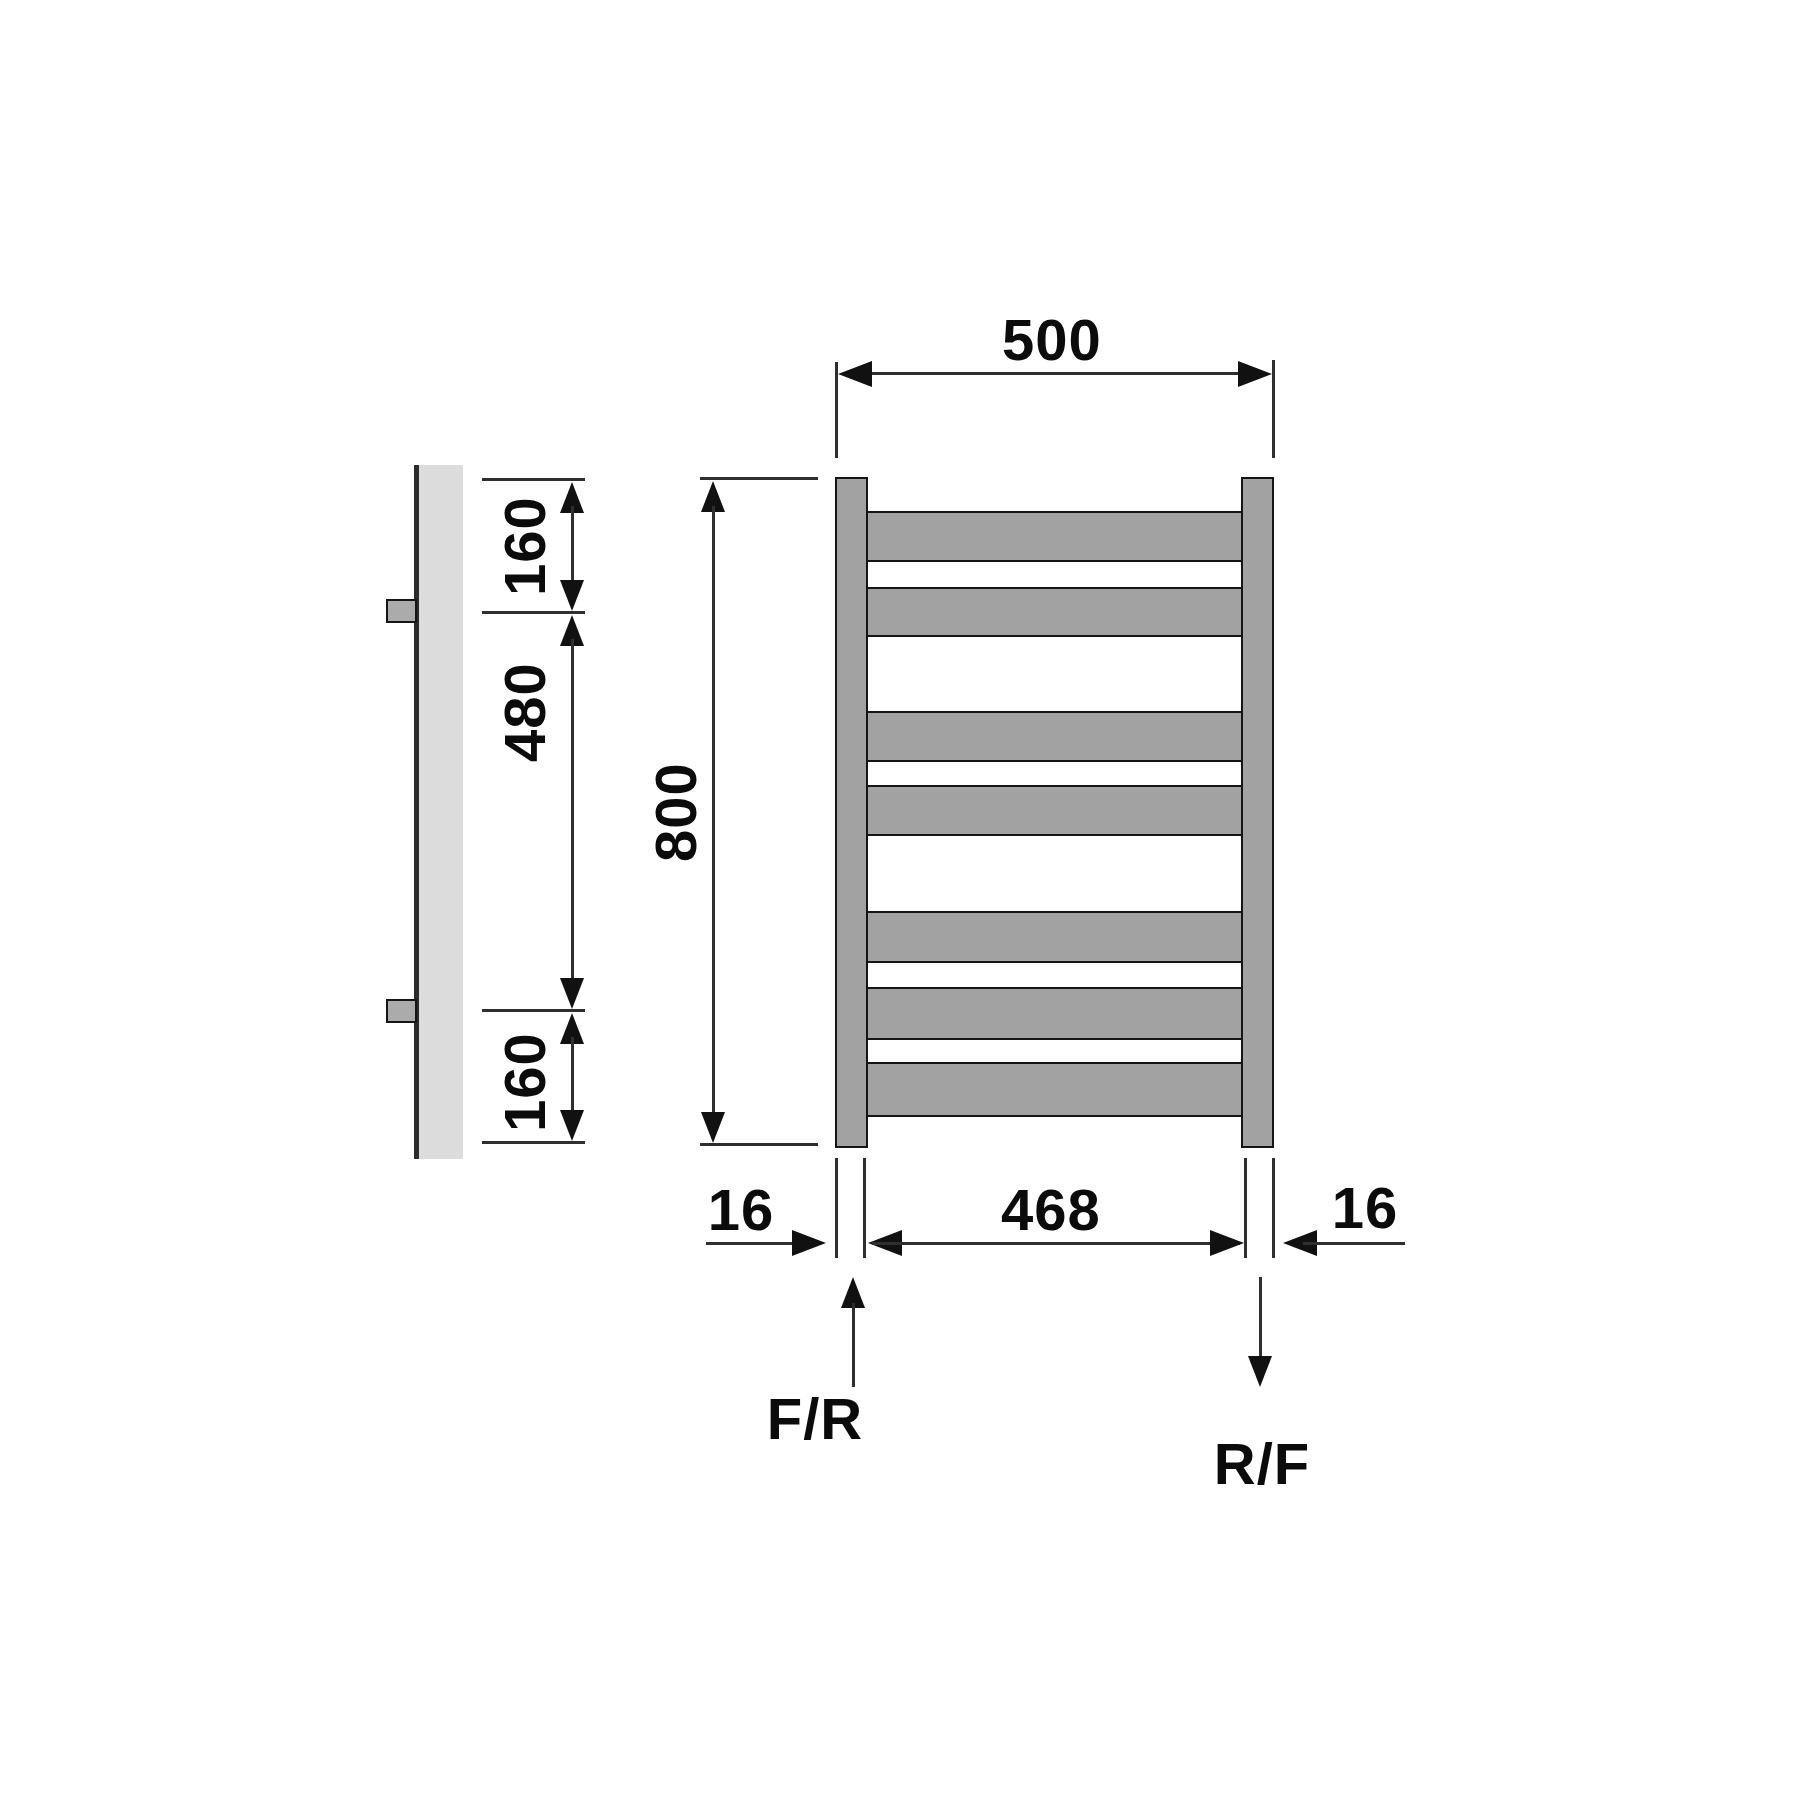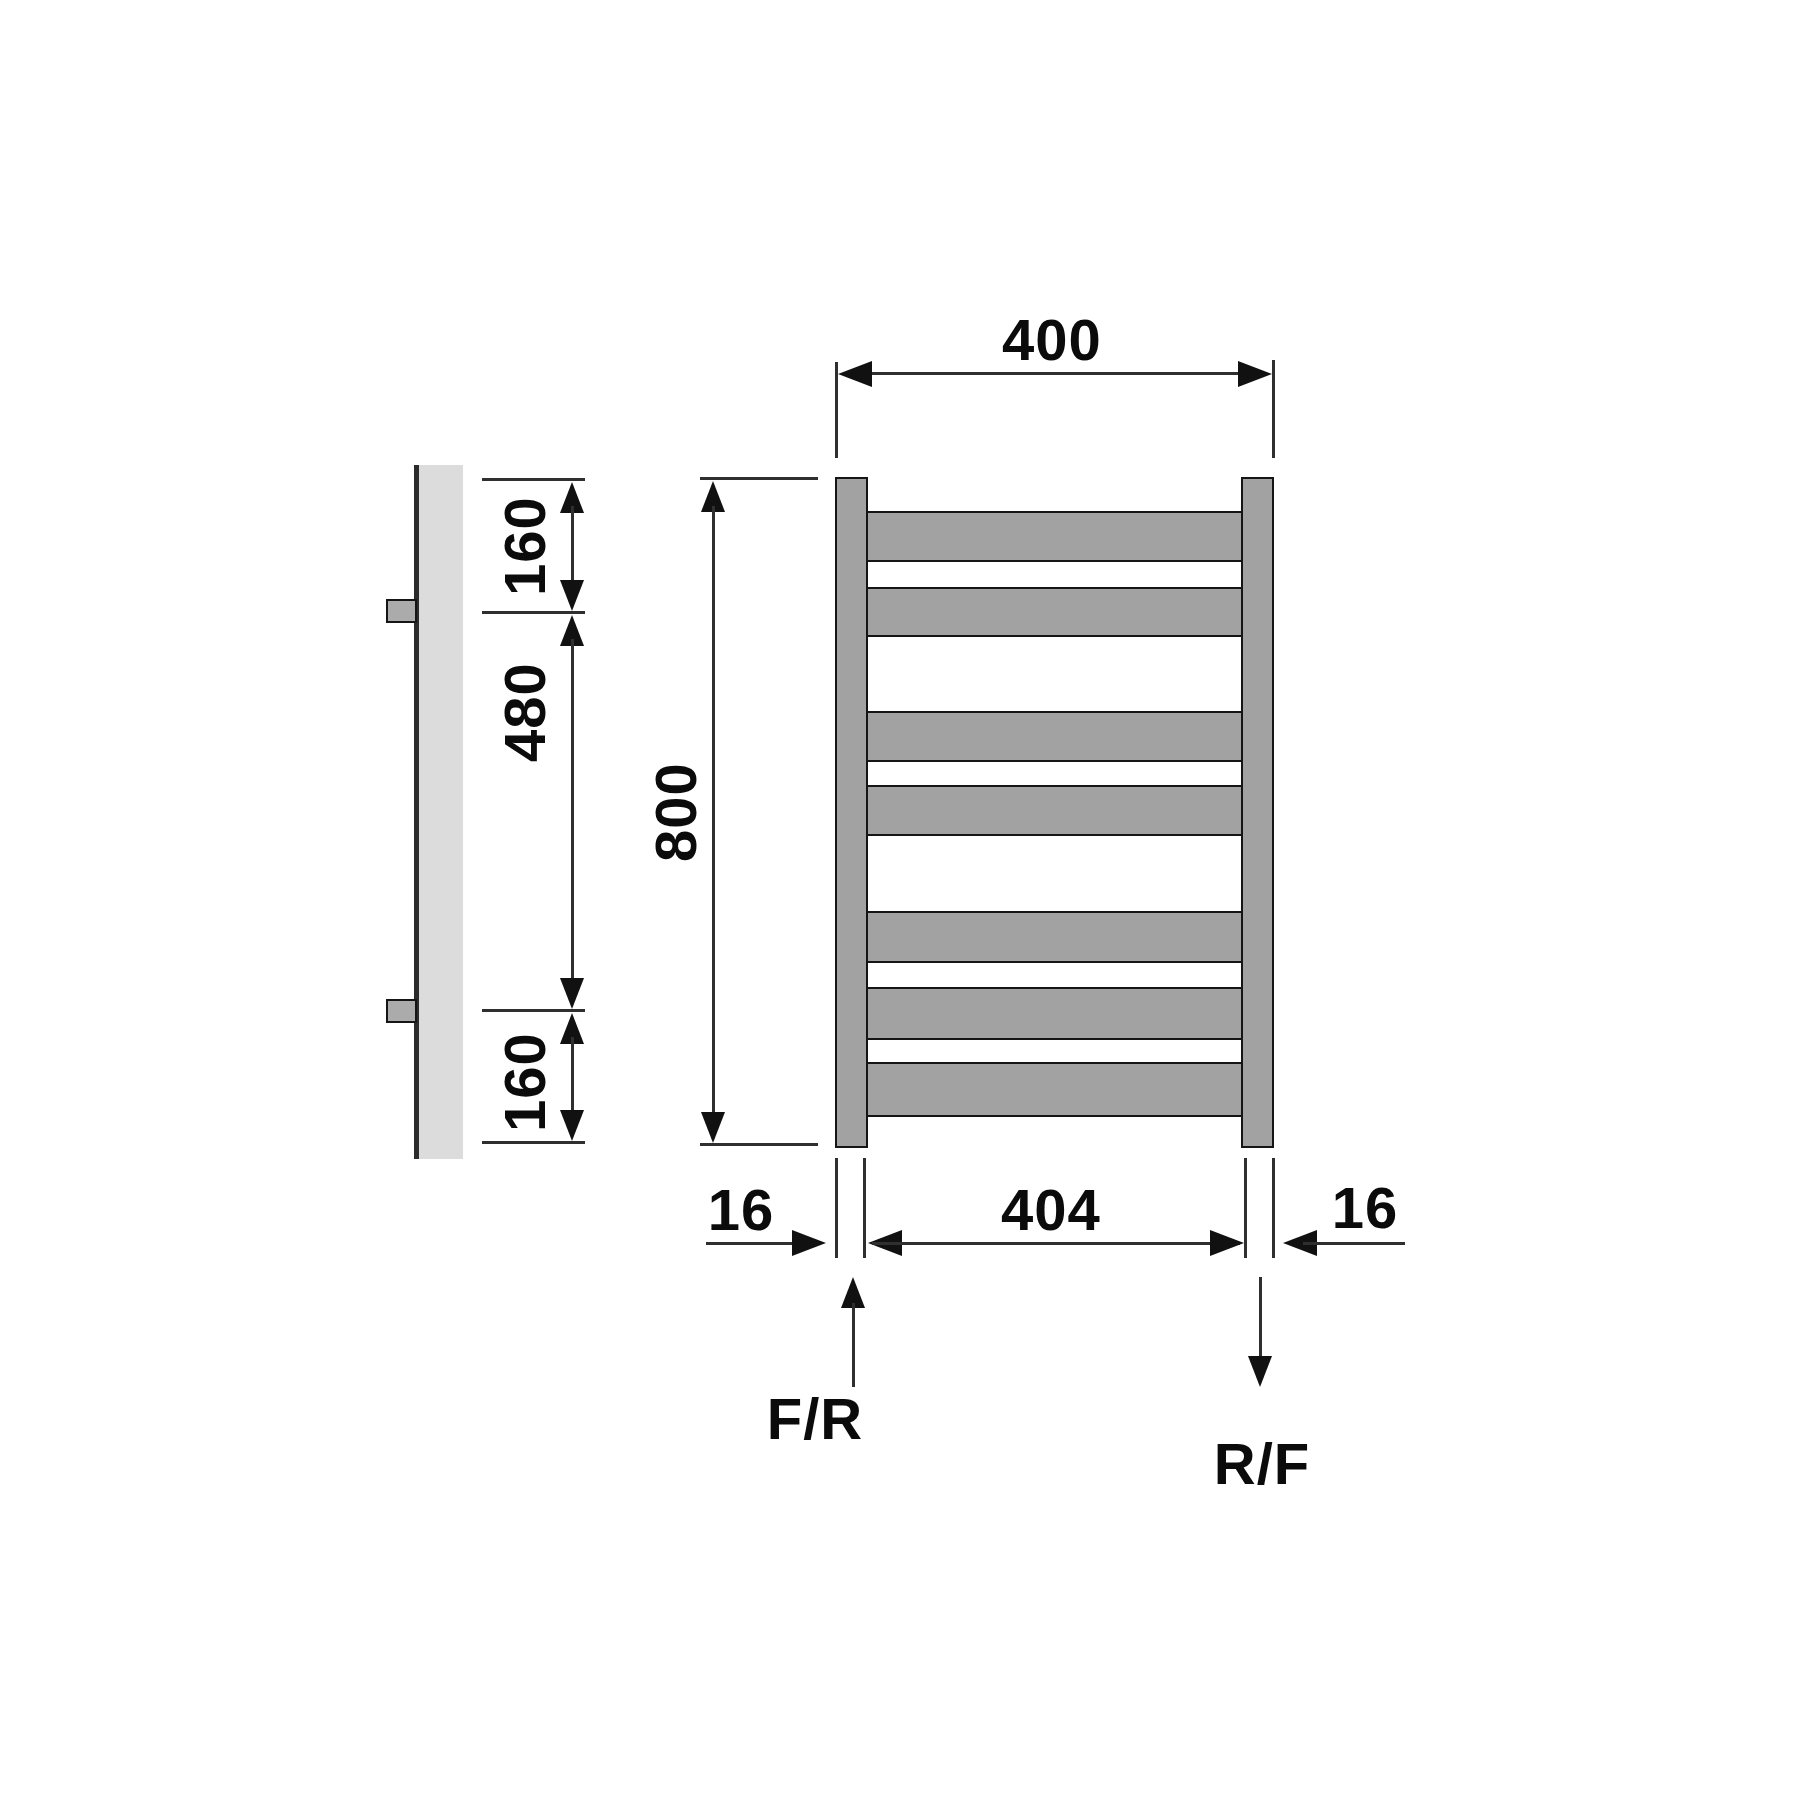--- a/index.html
+++ b/index.html
@@ -85,21 +85,21 @@
     <div class="shape rail" style="left:835px;top:477px;width:33px;height:671px;"></div>
     <div class="shape rail" style="left:1241px;top:477px;width:33px;height:671px;"></div>
   </div>
 
   <div>
     <div class="vline" style="left:835px;top:362px;height:96px;"></div>
     <div class="vline" style="left:1272px;top:360px;height:98px;"></div>
     <div class="hline" style="left:846px;top:372px;width:418px;"></div>
     <div class="ah ah-left" style="left:838px;top:361px;"></div>
     <div class="ah ah-right" style="left:1238px;top:361px;"></div>
-    <div class="dim-label" style="left:1052px;top:339px;">400</div>
+    <div class="dim-label" style="left:1052px;top:339px;">500</div>
   </div>
 
   <div>
     <div class="hline" style="left:700px;top:477px;width:118px;"></div>
     <div class="hline" style="left:700px;top:1143px;width:118px;"></div>
     <div class="ah ah-up" style="left:701px;top:481px;"></div>
     <div class="vline" style="left:712px;top:506px;height:612px;"></div>
     <div class="ah ah-down" style="left:701px;top:1112px;"></div>
     <div class="dim-label rot" style="left:675px;top:812px;">800</div>
   </div>
@@ -110,21 +110,21 @@
     <div class="vline" style="left:1244px;top:1158px;height:100px;"></div>
     <div class="vline" style="left:1272px;top:1158px;height:100px;"></div>
 
     <div class="hline" style="left:706px;top:1242px;width:100px;"></div>
     <div class="ah ah-right" style="left:792px;top:1230px;"></div>
     <div class="dim-label" style="left:741px;top:1209px;">16</div>
 
     <div class="ah ah-left" style="left:868px;top:1230px;"></div>
     <div class="hline" style="left:872px;top:1242px;width:368px;"></div>
     <div class="ah ah-right" style="left:1210px;top:1230px;"></div>
-    <div class="dim-label" style="left:1051px;top:1209px;">404</div>
+    <div class="dim-label" style="left:1051px;top:1209px;">468</div>
 
     <div class="ah ah-left" style="left:1283px;top:1230px;"></div>
     <div class="hline" style="left:1303px;top:1242px;width:102px;"></div>
     <div class="dim-label" style="left:1365px;top:1207px;">16</div>
   </div>
 
   <div>
 
     <div class="ah ah-up" style="left:841px;top:1277px;"></div>
     <div class="vline" style="left:852px;top:1303px;height:84px;"></div>

